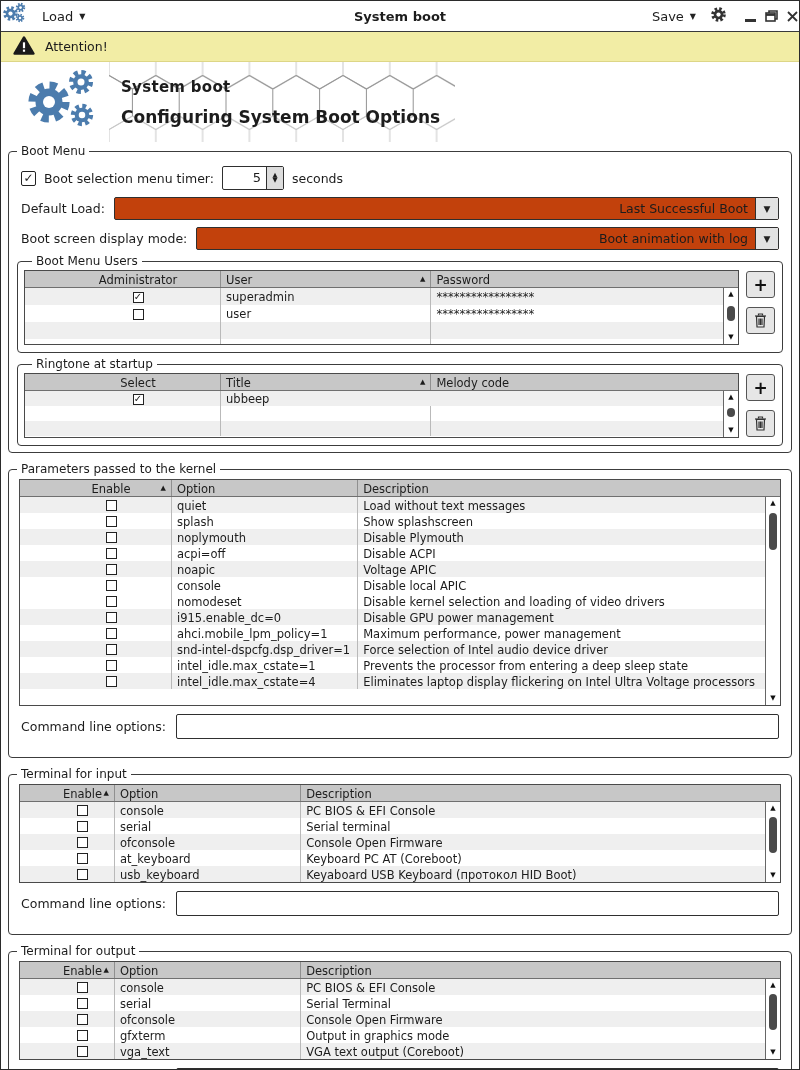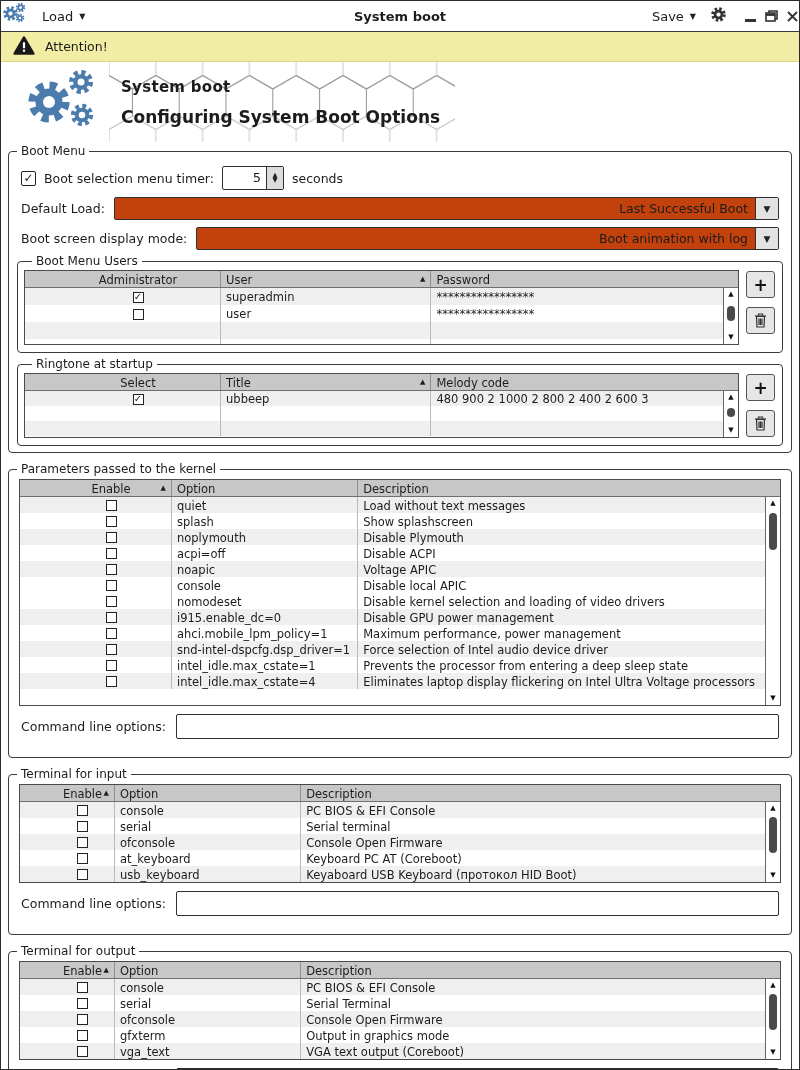--- a/index.html
+++ b/index.html
@@ -298,21 +298,20 @@
             <div class="t-cell c2">
                 <span>Melody code</span>
               </div>
           </div>
           <div class="t-body">
               <div class="t-row odd">
                 <div class="t-cell c0 center">
                   <span class="tcb">✓</span>
                 </div>
                 <div class="t-cell c1">ubbeep</div>
-                <div class="t-cell c2">480 900 2 1000 2 800 2 400 2 600 3</div>
               </div>
               <div class="t-row even">
                 <div class="t-cell c0 center"></div>
                 <div class="t-cell c1"></div>
                 <div class="t-cell c2"></div>
               </div>
               <div class="t-row odd">
                 <div class="t-cell c0 center"></div>
                 <div class="t-cell c1"></div>
                 <div class="t-cell c2"></div>

